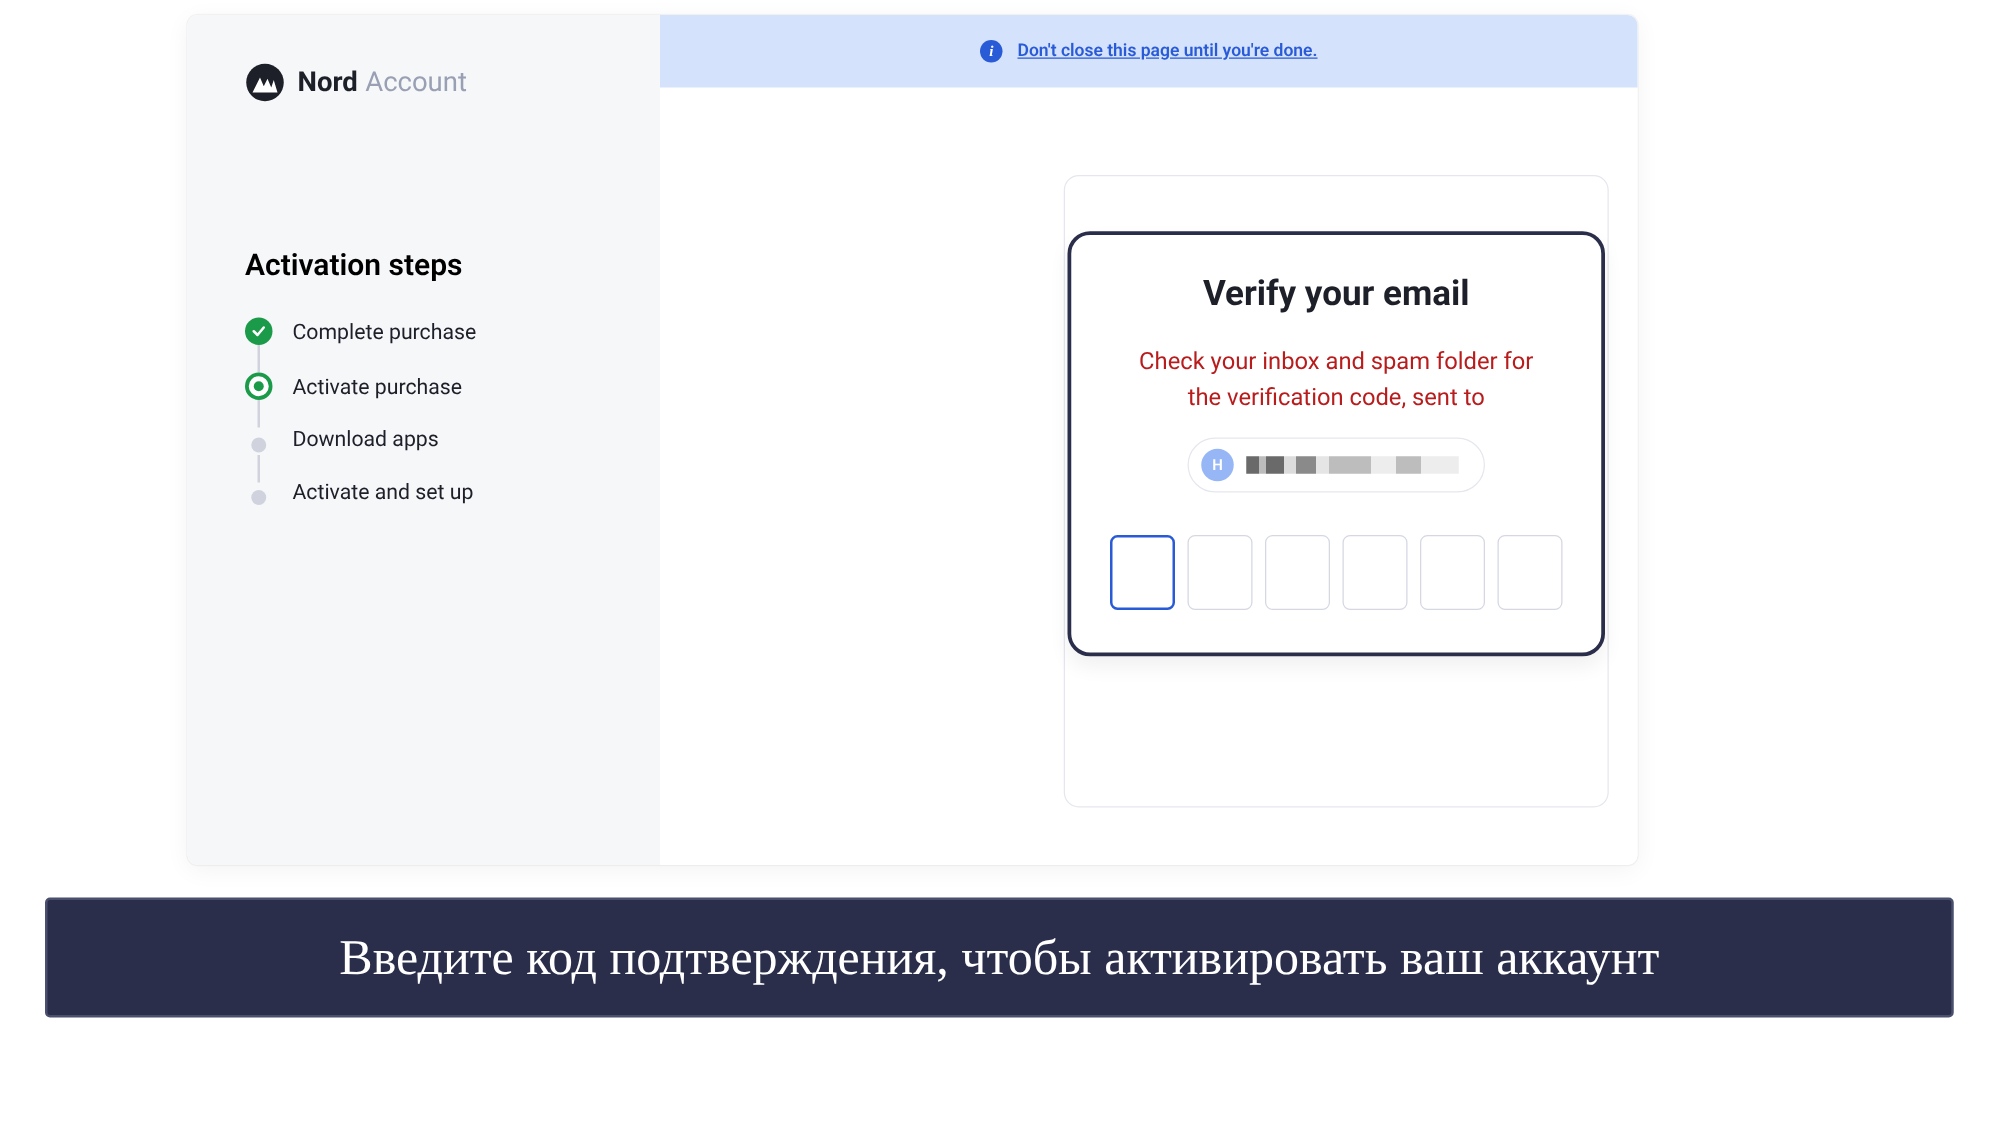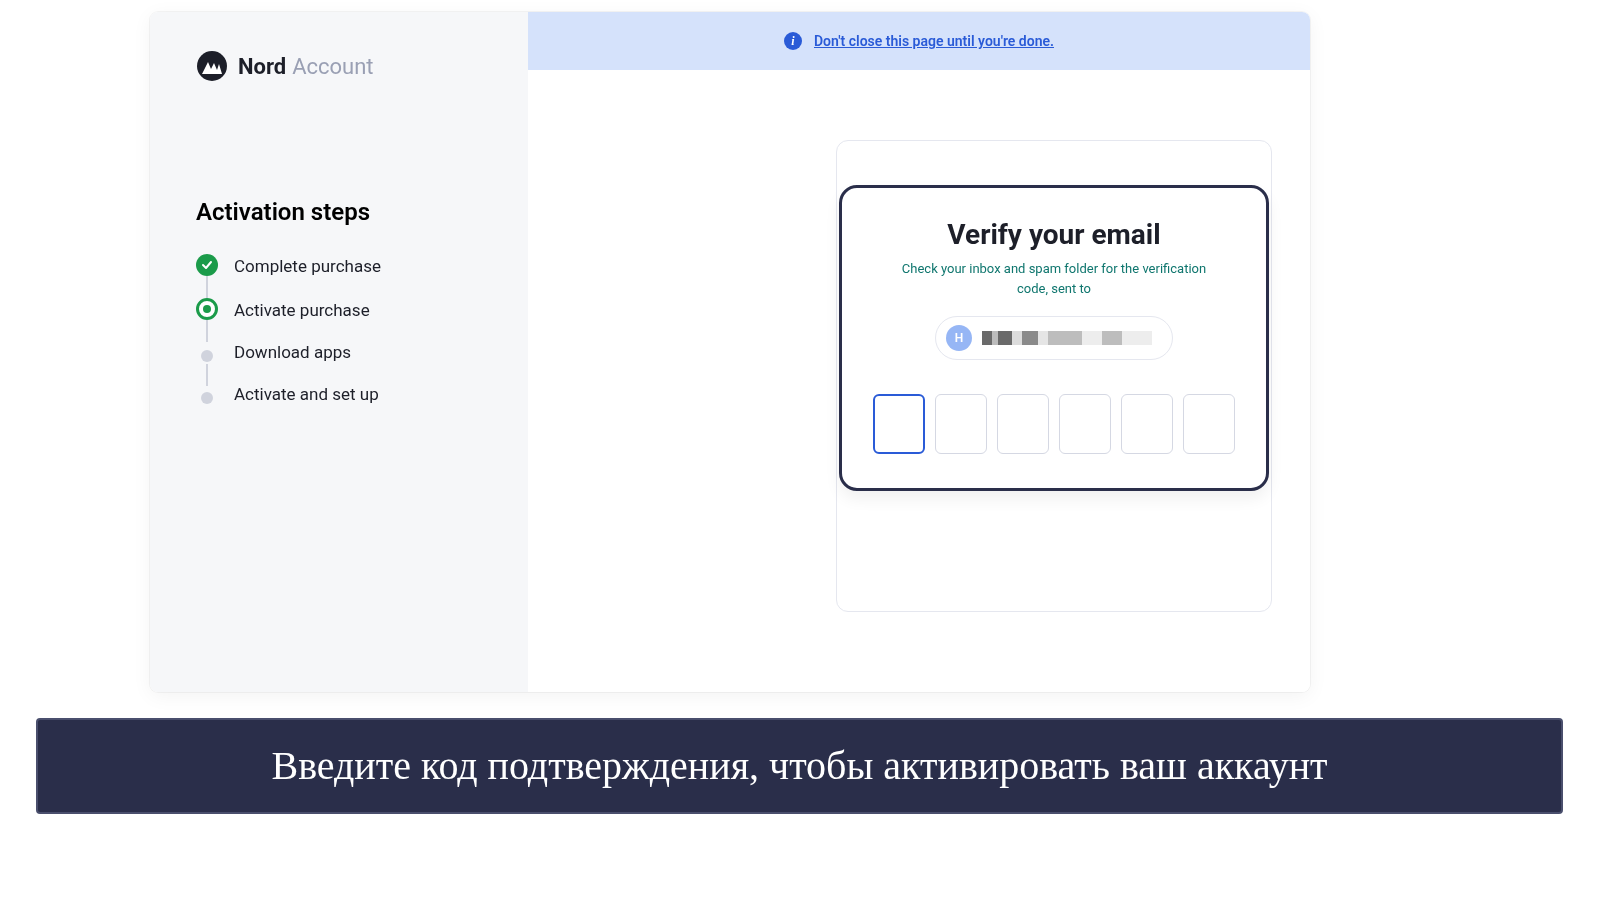--- a/index.html
+++ b/index.html
@@ -147,21 +147,21 @@
       font-style: italic;
     }
     .banner-text {
       font-size: 14px;
       font-weight: 600;
       color: #2a5bd7;
       text-decoration: underline;
     }
     .card-outer {
       position: absolute;
-      left: 308px;
+      left: 323px;
       top: 128px;
       width: 436px;
       background: #ffffff;
       border: 1px solid #e5e7ef;
       border-radius: 12px;
       padding: 34px 0 120px 0;
     }
     .card-inner {
       margin: 10px auto 0;
       width: 430px;
@@ -174,24 +174,24 @@
       position: relative;
       left: 0;
     }
     .verify-title {
       font-size: 28px;
       font-weight: 700;
       color: #1d1f29;
       margin-top: 4px;
     }
     .verify-desc {
-      margin-top: 8px;
-      font-size: 13px;
+      margin-top: 24px;
+      font-size: 19px;
       line-height: 1.5;
-      color: #0f766e;
+      color: #b91c1c;
       padding: 0 16px;
     }
     .email-pill {
       margin: 18px auto 0;
       display: flex;
       align-items: center;
       gap: 10px;
       border: 1px solid #e5e7ef;
       border-radius: 999px;
       padding: 8px 20px 8px 10px;

